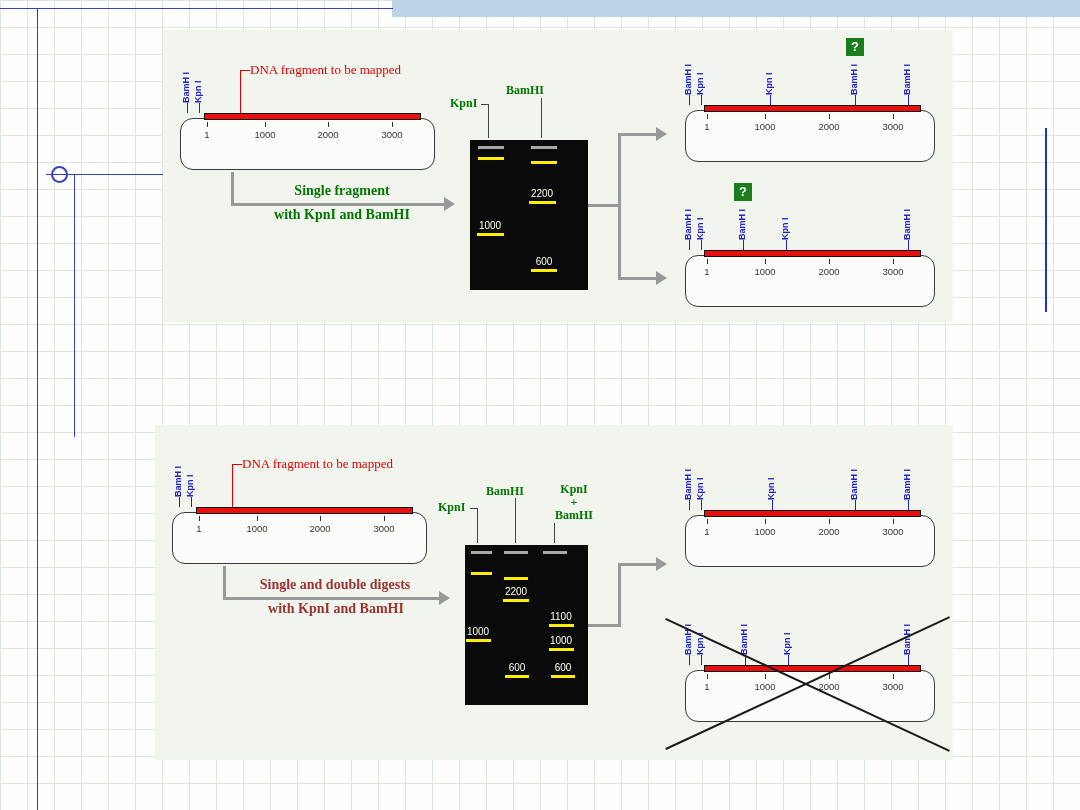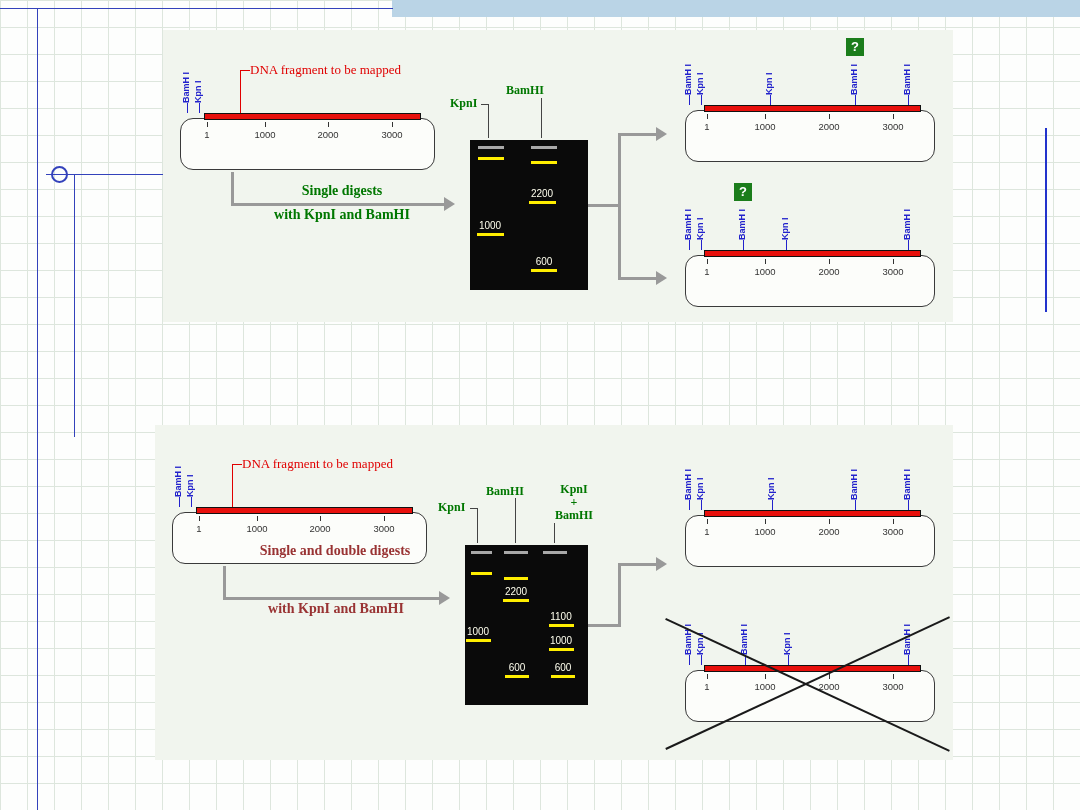--- a/index.html
+++ b/index.html
@@ -77,21 +77,21 @@
     <div class="site-tick" style="position: absolute; left: 187px; top: 103px; width: 1px; height: 10px;"></div>
     <div class="vlabel" style="position: absolute; left: 181px; top: 55px; width: 12px; height: 48px;">BamH I</div>
     <div class="site-tick" style="position: absolute; left: 199px; top: 103px; width: 1px; height: 10px;"></div>
     <div class="vlabel" style="position: absolute; left: 193px; top: 55px; width: 12px; height: 48px;">Kpn I</div>
     <div class="callout-text" style="position: absolute; left: 250px; top: 62px;">DNA fragment to be mapped</div>
     <div class="callout-line" style="position: absolute; left: 240px; top: 70px; width: 10px; height: 1px;"></div>
     <div class="callout-line" style="position: absolute; left: 240px; top: 70px; width: 1px; height: 43px;"></div>
     <div class="aline" style="position: absolute; left: 231px; top: 172px; width: 3px; height: 33px;"></div>
     <div class="aline" style="position: absolute; left: 231px; top: 203px; width: 213px; height: 3px;"></div>
     <div class="ahead" style="position: absolute; left: 444px; top: 197px;"></div>
-    <div class="caption" style="position: absolute; left: 242px; top: 183px; width: 200px; color: rgb(0, 119, 0); text-align: center;">Single digests</div>
+    <div class="caption" style="position: absolute; left: 242px; top: 183px; width: 200px; color: rgb(0, 119, 0); text-align: center;">Single fragment</div>
     <div class="caption" style="position: absolute; left: 236px; top: 207px; width: 212px; color: rgb(0, 119, 0); text-align: center;">with KpnI and BamHI</div>
     <div class="gel" style="position: absolute; left: 470px; top: 140px; width: 118px; height: 150px;"></div>
     <div class="well" style="position: absolute; left: 478px; top: 146px; width: 26px; height: 3px;"></div>
     <div class="well" style="position: absolute; left: 531px; top: 146px; width: 26px; height: 3px;"></div>
     <div class="band" style="position: absolute; left: 478px; top: 157px; width: 26px; height: 3px;"></div>
     <div class="band" style="position: absolute; left: 531px; top: 161px; width: 26px; height: 3px;"></div>
     <div class="band" style="position: absolute; left: 529px; top: 201px; width: 27px; height: 3px;"></div>
     <div class="band-label" style="position: absolute; left: 527px; top: 188px; width: 30px;">2200</div>
     <div class="band" style="position: absolute; left: 477px; top: 233px; width: 27px; height: 3px;"></div>
     <div class="band-label" style="position: absolute; left: 475px; top: 220px; width: 30px;">1000</div>
@@ -163,21 +163,21 @@
     <div class="site-tick" style="position: absolute; left: 179px; top: 497px; width: 1px; height: 10px;"></div>
     <div class="vlabel" style="position: absolute; left: 173px; top: 449px; width: 12px; height: 48px;">BamH I</div>
     <div class="site-tick" style="position: absolute; left: 191px; top: 497px; width: 1px; height: 10px;"></div>
     <div class="vlabel" style="position: absolute; left: 185px; top: 449px; width: 12px; height: 48px;">Kpn I</div>
     <div class="callout-text" style="position: absolute; left: 242px; top: 456px;">DNA fragment to be mapped</div>
     <div class="callout-line" style="position: absolute; left: 232px; top: 464px; width: 10px; height: 1px;"></div>
     <div class="callout-line" style="position: absolute; left: 232px; top: 464px; width: 1px; height: 43px;"></div>
     <div class="aline" style="position: absolute; left: 223px; top: 566px; width: 3px; height: 33px;"></div>
     <div class="aline" style="position: absolute; left: 223px; top: 597px; width: 216px; height: 3px;"></div>
     <div class="ahead" style="position: absolute; left: 439px; top: 591px;"></div>
-    <div class="caption" style="position: absolute; left: 220px; top: 543px; width: 230px; color: rgb(153, 51, 51); ">Single and double digests</div>
+    <div class="caption" style="position: absolute; left: 220px; top: 577px; width: 230px; color: rgb(153, 51, 51); ">Single and double digests</div>
     <div class="caption" style="position: absolute; left: 228px; top: 601px; width: 216px; color: rgb(153, 51, 51); text-align: center;">with KpnI and BamHI</div>
     <div class="gel" style="position: absolute; left: 465px; top: 545px; width: 123px; height: 160px;"></div>
     <div class="well" style="position: absolute; left: 471px; top: 551px; width: 21px; height: 3px;"></div>
     <div class="well" style="position: absolute; left: 504px; top: 551px; width: 24px; height: 3px;"></div>
     <div class="well" style="position: absolute; left: 543px; top: 551px; width: 24px; height: 3px;"></div>
     <div class="band" style="position: absolute; left: 471px; top: 572px; width: 21px; height: 3px;"></div>
     <div class="band" style="position: absolute; left: 504px; top: 577px; width: 24px; height: 3px;"></div>
     <div class="band" style="position: absolute; left: 503px; top: 599px; width: 26px; height: 3px;"></div>
     <div class="band-label" style="position: absolute; left: 501px; top: 586px; width: 30px;">2200</div>
     <div class="band" style="position: absolute; left: 549px; top: 624px; width: 25px; height: 3px;"></div>

